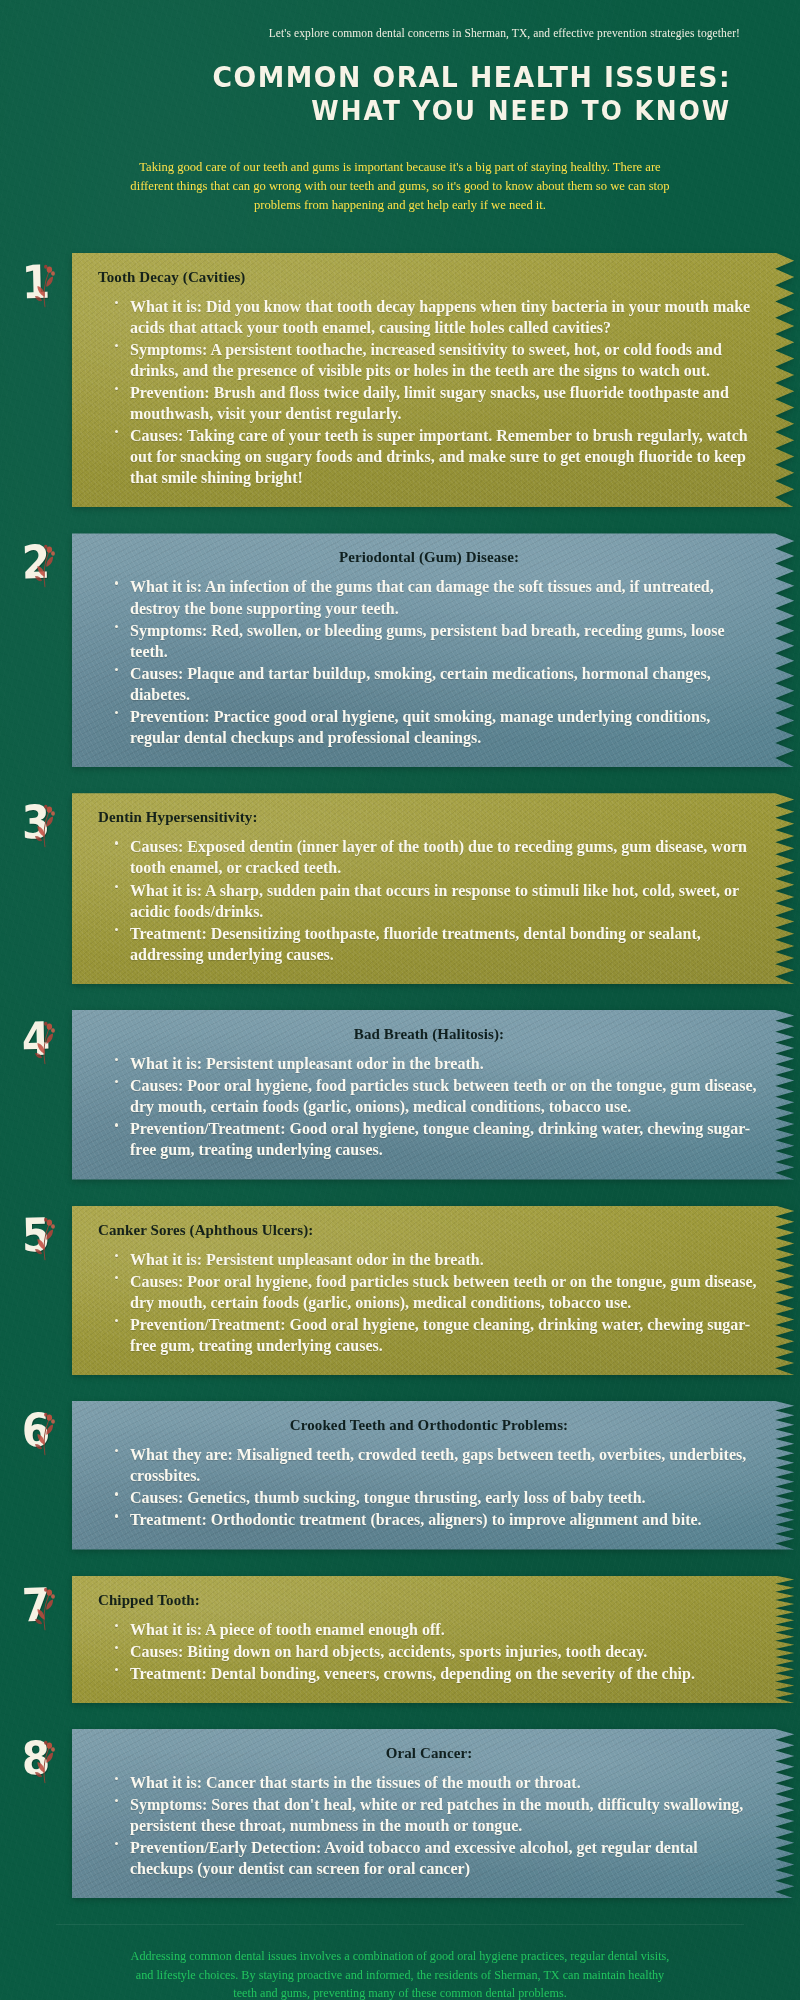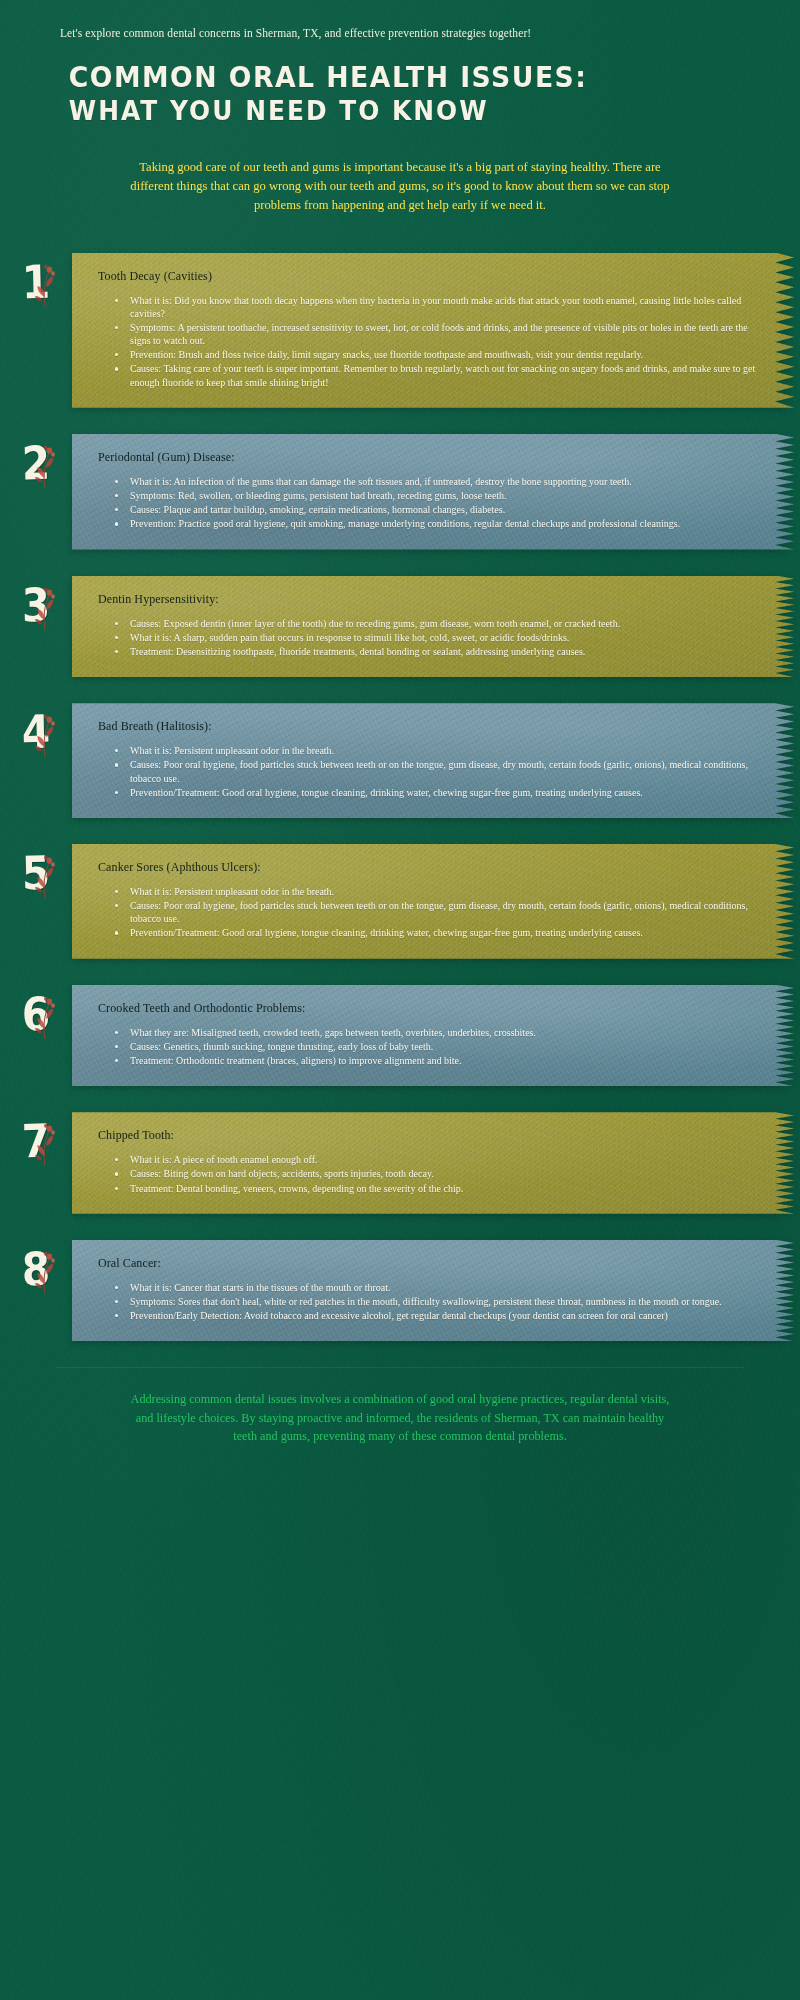--- a/index.html
+++ b/index.html
@@ -18,24 +18,24 @@
     position:absolute; inset:0; pointer-events:none; z-index:0; opacity:.33;
     background-image:
       repeating-linear-gradient(103deg, rgba(255,255,255,0.030) 0 1px, rgba(0,0,0,0) 1px 5px),
       repeating-linear-gradient(18deg, rgba(0,0,0,0.035) 0 1px, rgba(0,0,0,0) 1px 7px),
       repeating-linear-gradient(62deg, rgba(255,255,255,0.018) 0 2px, rgba(0,0,0,0) 2px 11px);
   }
   .page{ position:relative; z-index:2; width:800px; }
 
   
   .eyebrow{
-    text-align:left; color:#f2efe2; font-size:11.5px; letter-spacing:.1px;
+    text-align:right; color:#f2efe2; font-size:11.5px; letter-spacing:.1px;
     padding:26px 60px 0; line-height:1.35;
   }
-  .title-wrap{ padding:18px 40px 0; text-align:left; }
+  .title-wrap{ padding:18px 40px 0; text-align:right; }
   .title-line{
     display:block; color:#f6f3e6;
     font-family:"DejaVu Sans", sans-serif;
     font-weight:700; text-transform:uppercase;
     font-size:29px; line-height:1.22; letter-spacing:1.6px;
     transform:scaleX(.92); transform-origin:center;
     text-shadow:0 1px 0 rgba(0,0,0,.18);
   }
   .title-line.l2{ font-size:27px; letter-spacing:2.2px; }
   .intro{
@@ -100,30 +100,31 @@
     background:
       repeating-linear-gradient(61deg, rgba(255,255,255,0.05) 0 1px, rgba(0,0,0,0) 1px 4px),
       repeating-linear-gradient(-27deg, rgba(0,0,0,0.05) 0 1px, rgba(0,0,0,0) 1px 5px),
       radial-gradient(ellipse at 70% 20%, rgba(255,255,255,.12), rgba(255,255,255,0) 62%),
       radial-gradient(ellipse at 22% 85%, rgba(0,0,0,.10), rgba(0,0,0,0) 60%),
       linear-gradient(168deg, #7f9fac 0%, #6d92a2 40%, #56818f 100%);
   }
   .strip .inner{ position:relative; z-index:1; }
 
   .card-title{
-    font-size:12px; font-weight:400; color:#14211a;
+    font-size:15px; font-weight:700; color:#14211a;
     letter-spacing:.1px; margin-bottom:10px;
   }
-  .strip.blue .card-title{ color:#10201f; }
+  .strip.blue .card-title{ color:#10201f;text-align:center; }
 
   .bullets{ list-style:none; margin:0; padding:0 0 0 30px; }
   .bullets li{
-    position:relative; font-size:10px; line-height:1.32;
+    position:relative; font-size:16px; line-height:1.32;
     color:#faf8ef; margin-bottom:1px; padding-left:2px;
     text-shadow:0 1px 1px rgba(0,0,0,.18);
+    font-weight:bold;
   }
   .bullets li::before{
     content:""; position:absolute; left:-13px; top:5px;
     width:3.2px; height:3.2px; border-radius:50%;
     background:#f6f3e6; box-shadow:0 1px 0 rgba(0,0,0,.2);
   }
 
   
   .footer{
     width:540px; margin:22px auto 2px; text-align:center;

